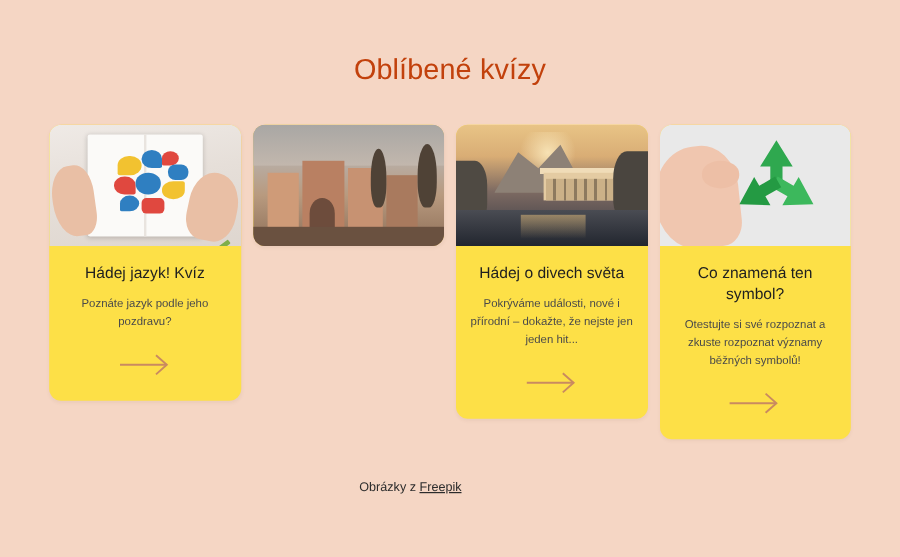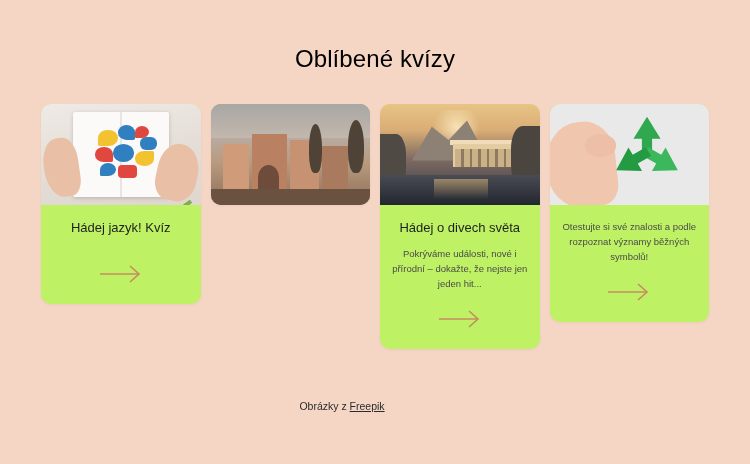--- a/index.html
+++ b/index.html
@@ -22,37 +22,37 @@
     box-sizing: border-box;
   }
   .page-title {
     position: absolute;
     top: 44px;
     left: 0;
     width: 750px;
     text-align: center;
     font-size: 24px;
     font-weight: 400;
-    color: #000000;
+    color: #c2410c;
     letter-spacing: 0.1px;
     line-height: 30px;
     margin: 0;
   }
   .cards {
     position: absolute;
     top: 104px;
     left: 41px;
     width: 668px;
     display: flex;
     gap: 10px;
     align-items: flex-start;
   }
   .card {
     width: 161px;
-    background: #bef264;
+    background: #fde047;
     border-radius: 10px;
     overflow: hidden;
     display: flex;
     flex-direction: column;
     box-shadow: 0 1px 3px rgba(120, 80, 60, 0.07);
   }
   .card-media {
     width: 100%;
     height: 101px;
     position: relative;
@@ -185,20 +185,21 @@
             <div class="bub b8"></div>
             <div class="bub b9"></div>
           <div class="hand-l"></div>
           <div class="hand-r"></div>
           <div class="pencil"></div>
         </div>
         <span class="sr">notebook-with-colorful-greeting-speech-bubbles</span>
       </div>
       <div class="card-body">
         <div class="card-title">Hádej jazyk! Kvíz</div>
+        <div class="card-desc">Poznáte jazyk podle jeho pozdravu?</div>
         <a class="card-arrow" href="#" aria-label="arrow">
           <svg width="46" height="20" viewBox="0 0 46 20">
             <line x1="2" y1="10" x2="41" y2="10" stroke="#c98a60" stroke-width="1.6"></line>
             <polyline points="32,2 41,10 32,18" fill="none" stroke="#c98a60" stroke-width="1.6"></polyline>
           </svg>
         </a>
       </div>
     </div>
 
     <div class="card">
@@ -254,21 +255,22 @@
               <path d="M50 8 L66 34 L56 34 L56 52 L44 52 L44 34 L34 34 Z" transform="rotate(0 50 50)"></path>
               <path d="M50 8 L66 34 L56 34 L56 52 L44 52 L44 34 L34 34 Z" transform="rotate(120 50 50)" fill="#3cb85c"></path>
               <path d="M50 8 L66 34 L56 34 L56 52 L44 52 L44 34 L34 34 Z" transform="rotate(240 50 50)" fill="#249a43"></path>
             </g>
           </svg>
           <div class="rec-finger"></div>
         </div>
         <span class="sr">hand-holding-green-recycling-symbol</span>
       </div>
       <div class="card-body">
-        <div class="card-desc">Otestujte si své znalosti a podle rozpoznat významy běžných symbolů!</div>
+        <div class="card-title">Co znamená ten symbol?</div>
+        <div class="card-desc">Otestujte si své rozpoznat a zkuste rozpoznat významy běžných symbolů!</div>
         <a class="card-arrow" href="#" aria-label="arrow">
           <svg width="46" height="20" viewBox="0 0 46 20">
             <line x1="2" y1="10" x2="41" y2="10" stroke="#c98a60" stroke-width="1.6"></line>
             <polyline points="32,2 41,10 32,18" fill="none" stroke="#c98a60" stroke-width="1.6"></polyline>
           </svg>
         </a>
       </div>
     </div>
 
   </div>

